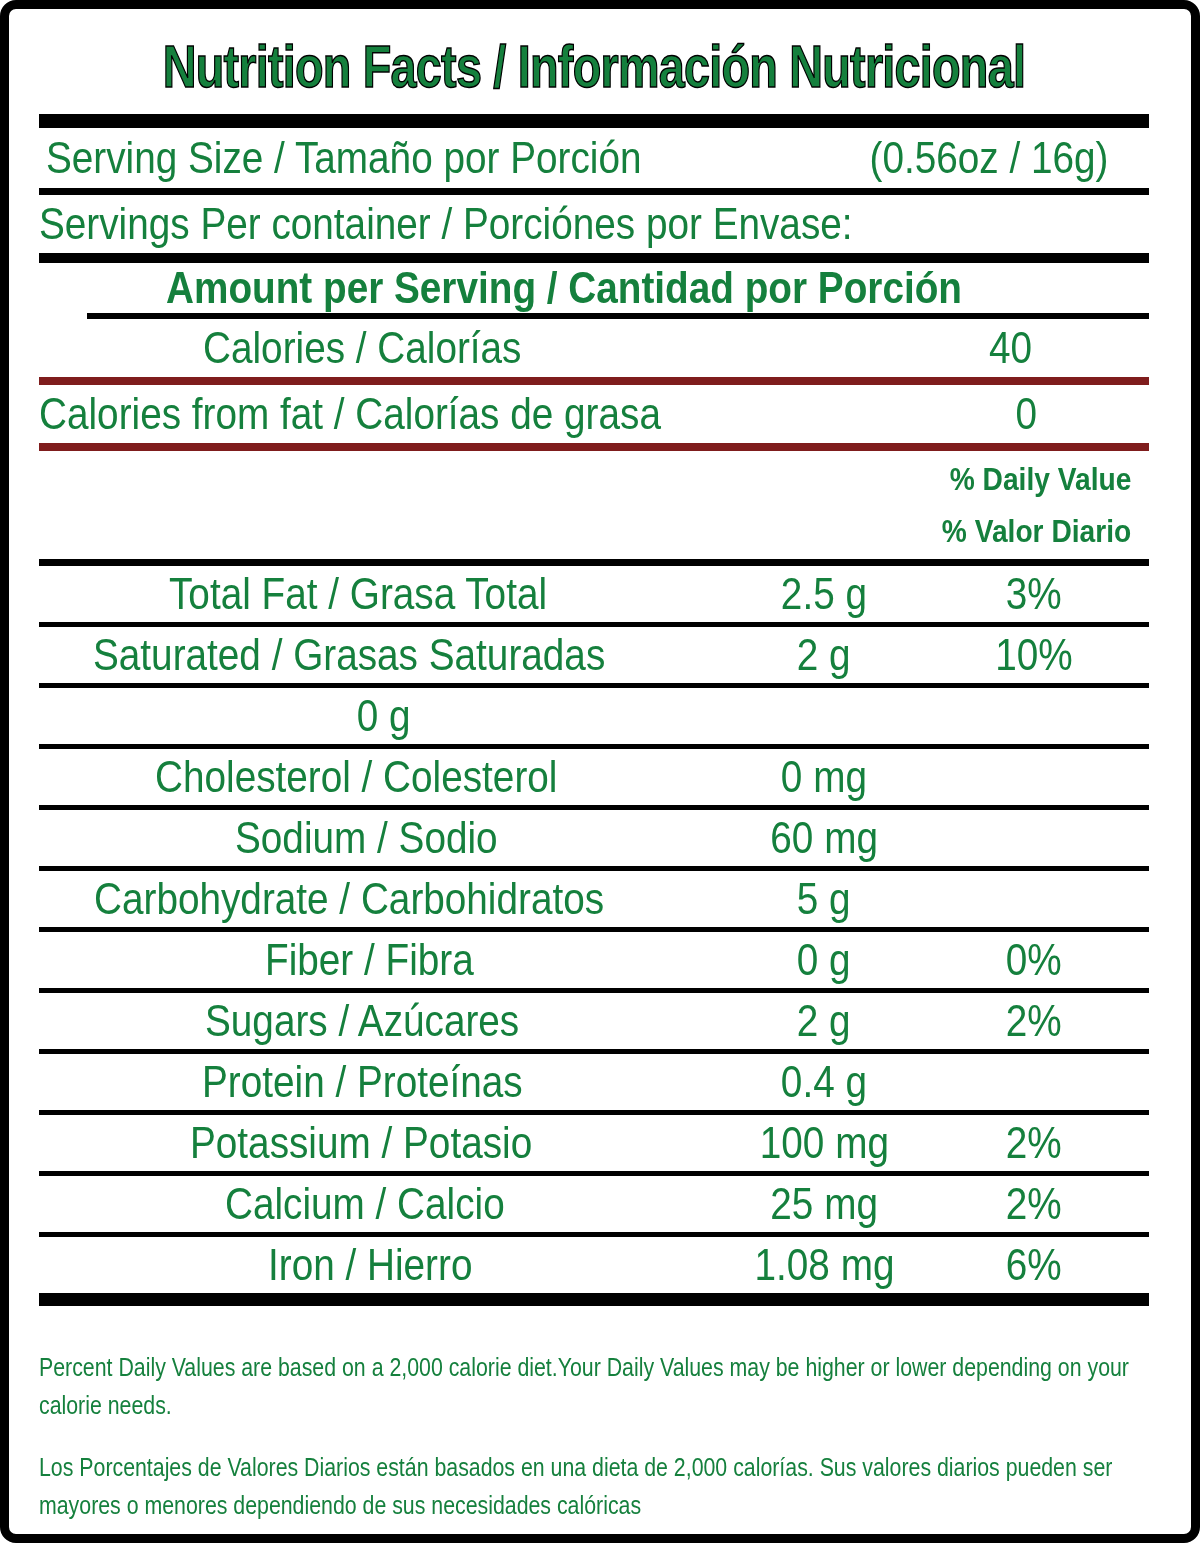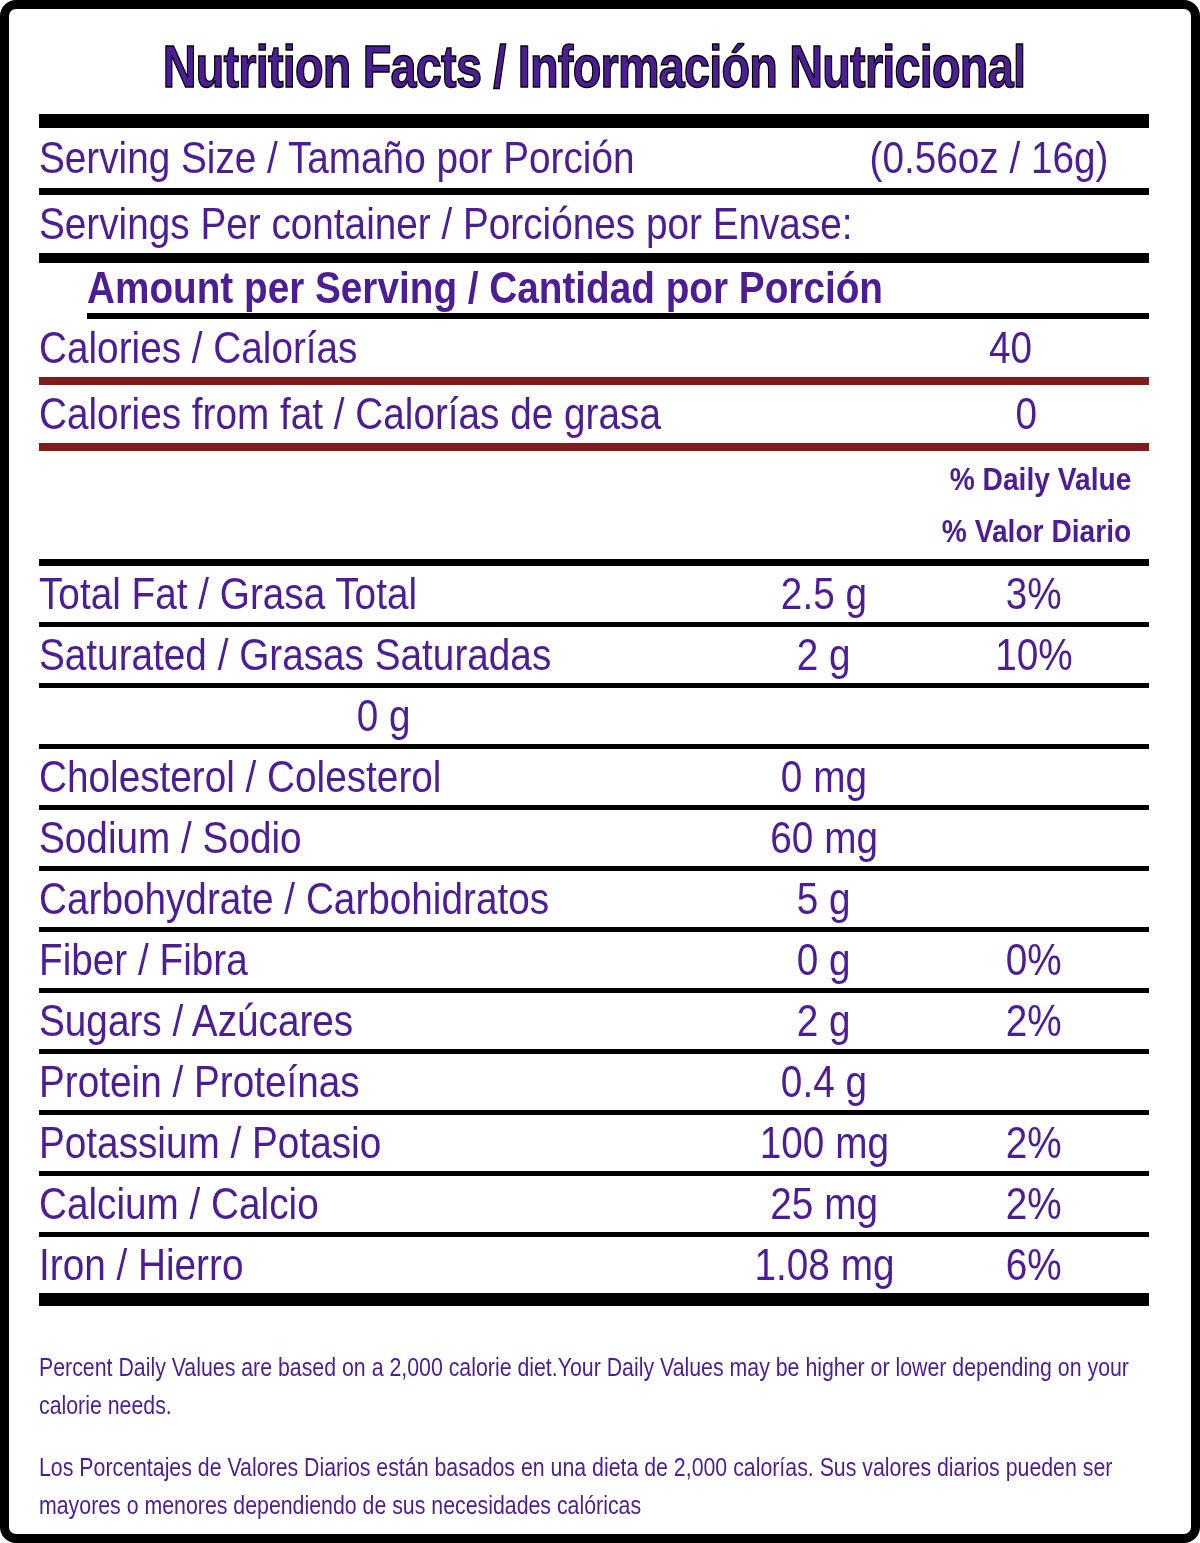--- a/index.html
+++ b/index.html
@@ -12,21 +12,21 @@
   .frame {
     position: absolute; inset: 0;
     border: 9px solid #000;
     border-radius: 16px;
     box-sizing: border-box;
     background: #fff;
   }
   .content {
     position: absolute;
     left: 30px; right: 42px; top: 9px; bottom: 9px;
-    color: #4c1d95;
+    color: #15803d;
   }
   
   .cx   { display: inline-block; transform: scaleX(0.88); transform-origin: 0 50%; white-space: nowrap; }
   .cx-c { display: inline-block; transform: scaleX(0.88); transform-origin: 50% 50%; white-space: nowrap; }
   .cx-r { display: inline-block; transform: scaleX(0.88); transform-origin: 100% 50%; white-space: nowrap; }
 
   .title-wrap { height: 96px; display: flex; align-items: center; justify-content: center; }
   .title {
     font-size: 60px; font-weight: bold;
     transform: scaleX(0.78); transform-origin: 50% 50%;
@@ -37,21 +37,21 @@
   .bar-top { height: 14px; }
   .bar-bottom { height: 13px; }
 
   .row {
     display: grid;
     grid-template-columns: 1fr 190px 230px;
     align-items: center;
     font-size: 44px;
     overflow: visible;
   }
-  .row .lab { white-space: nowrap; overflow: visible; }
+  .row .lab { white-space: nowrap; overflow: visible; text-align: center; }
   .row .amt { text-align: center; }
   .row .pct { text-align: center; }
   .pct-single { padding-right: 48px; text-decoration: underline; }
   .span23 { grid-column: 2 / 4; text-align: right; padding-right: 41px; }
   .span123 { grid-column: 1 / 4; }
   .bold { font-weight: bold; }
 
   .h60 { height: 60px; } .h58 { height: 58px; } .h50 { height: 50px; } .h56 { height: 56px; }
   .bb5  { border-bottom: 5px solid #000; }
   .bb6  { border-bottom: 6px solid #000; margin-left: 48px; }

